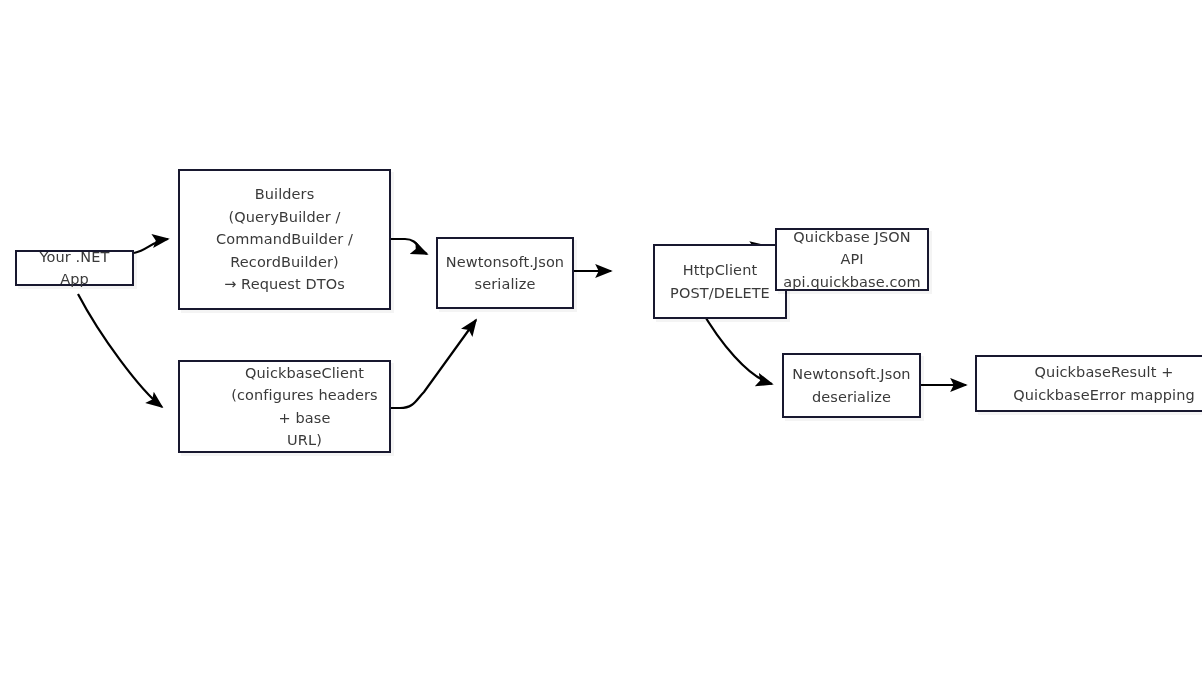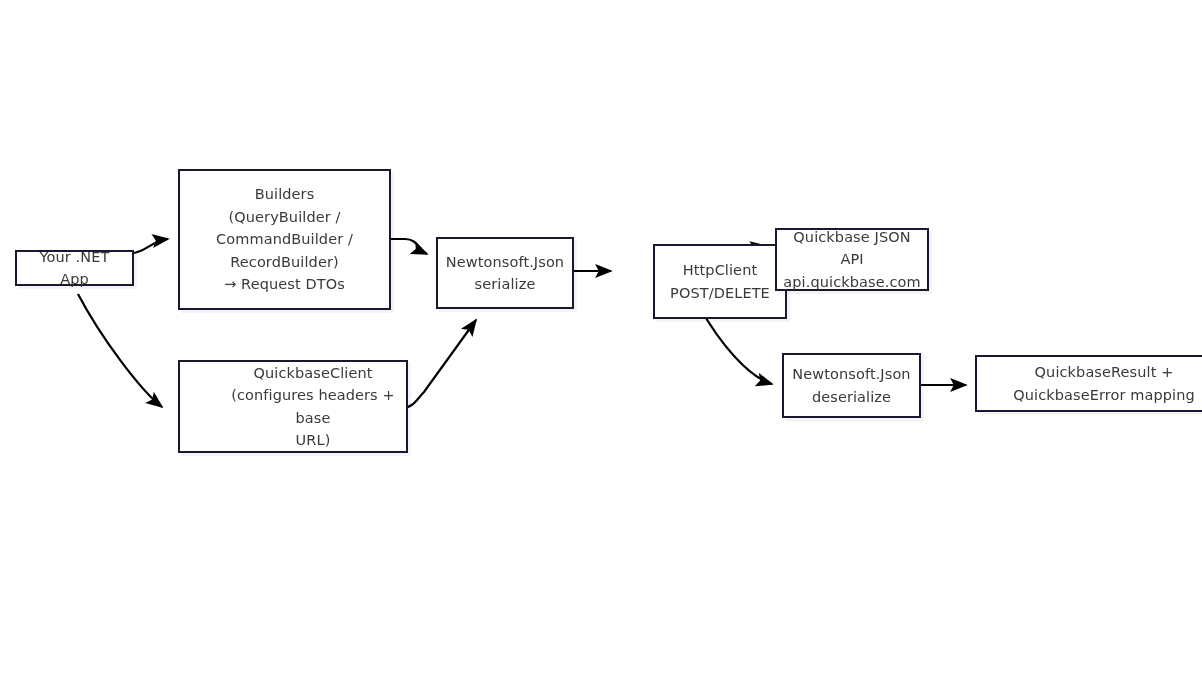--- a/index.html
+++ b/index.html
@@ -88,21 +88,21 @@
   </div>
 
   <div class="node" style="left:178px; top:169px; width:213px; height:141px;">
     <span class="label">Builders
 (QueryBuilder /
 CommandBuilder /
 RecordBuilder)
 → Request DTOs</span>
   </div>
 
-  <div class="node" style="left:178px; top:360px; width:230px; height:93px;padding-left:40px;">
+  <div class="node" style="left:178px; top:360px; width:213px; height:93px;padding-left:40px;">
     <span class="label">QuickbaseClient
 (configures headers + base
 URL)</span>
   </div>
 
   <div class="node" style="left:436px; top:237px; width:138px; height:72px;">
     <span class="label">Newtonsoft.Json
 serialize</span>
   </div>
 

